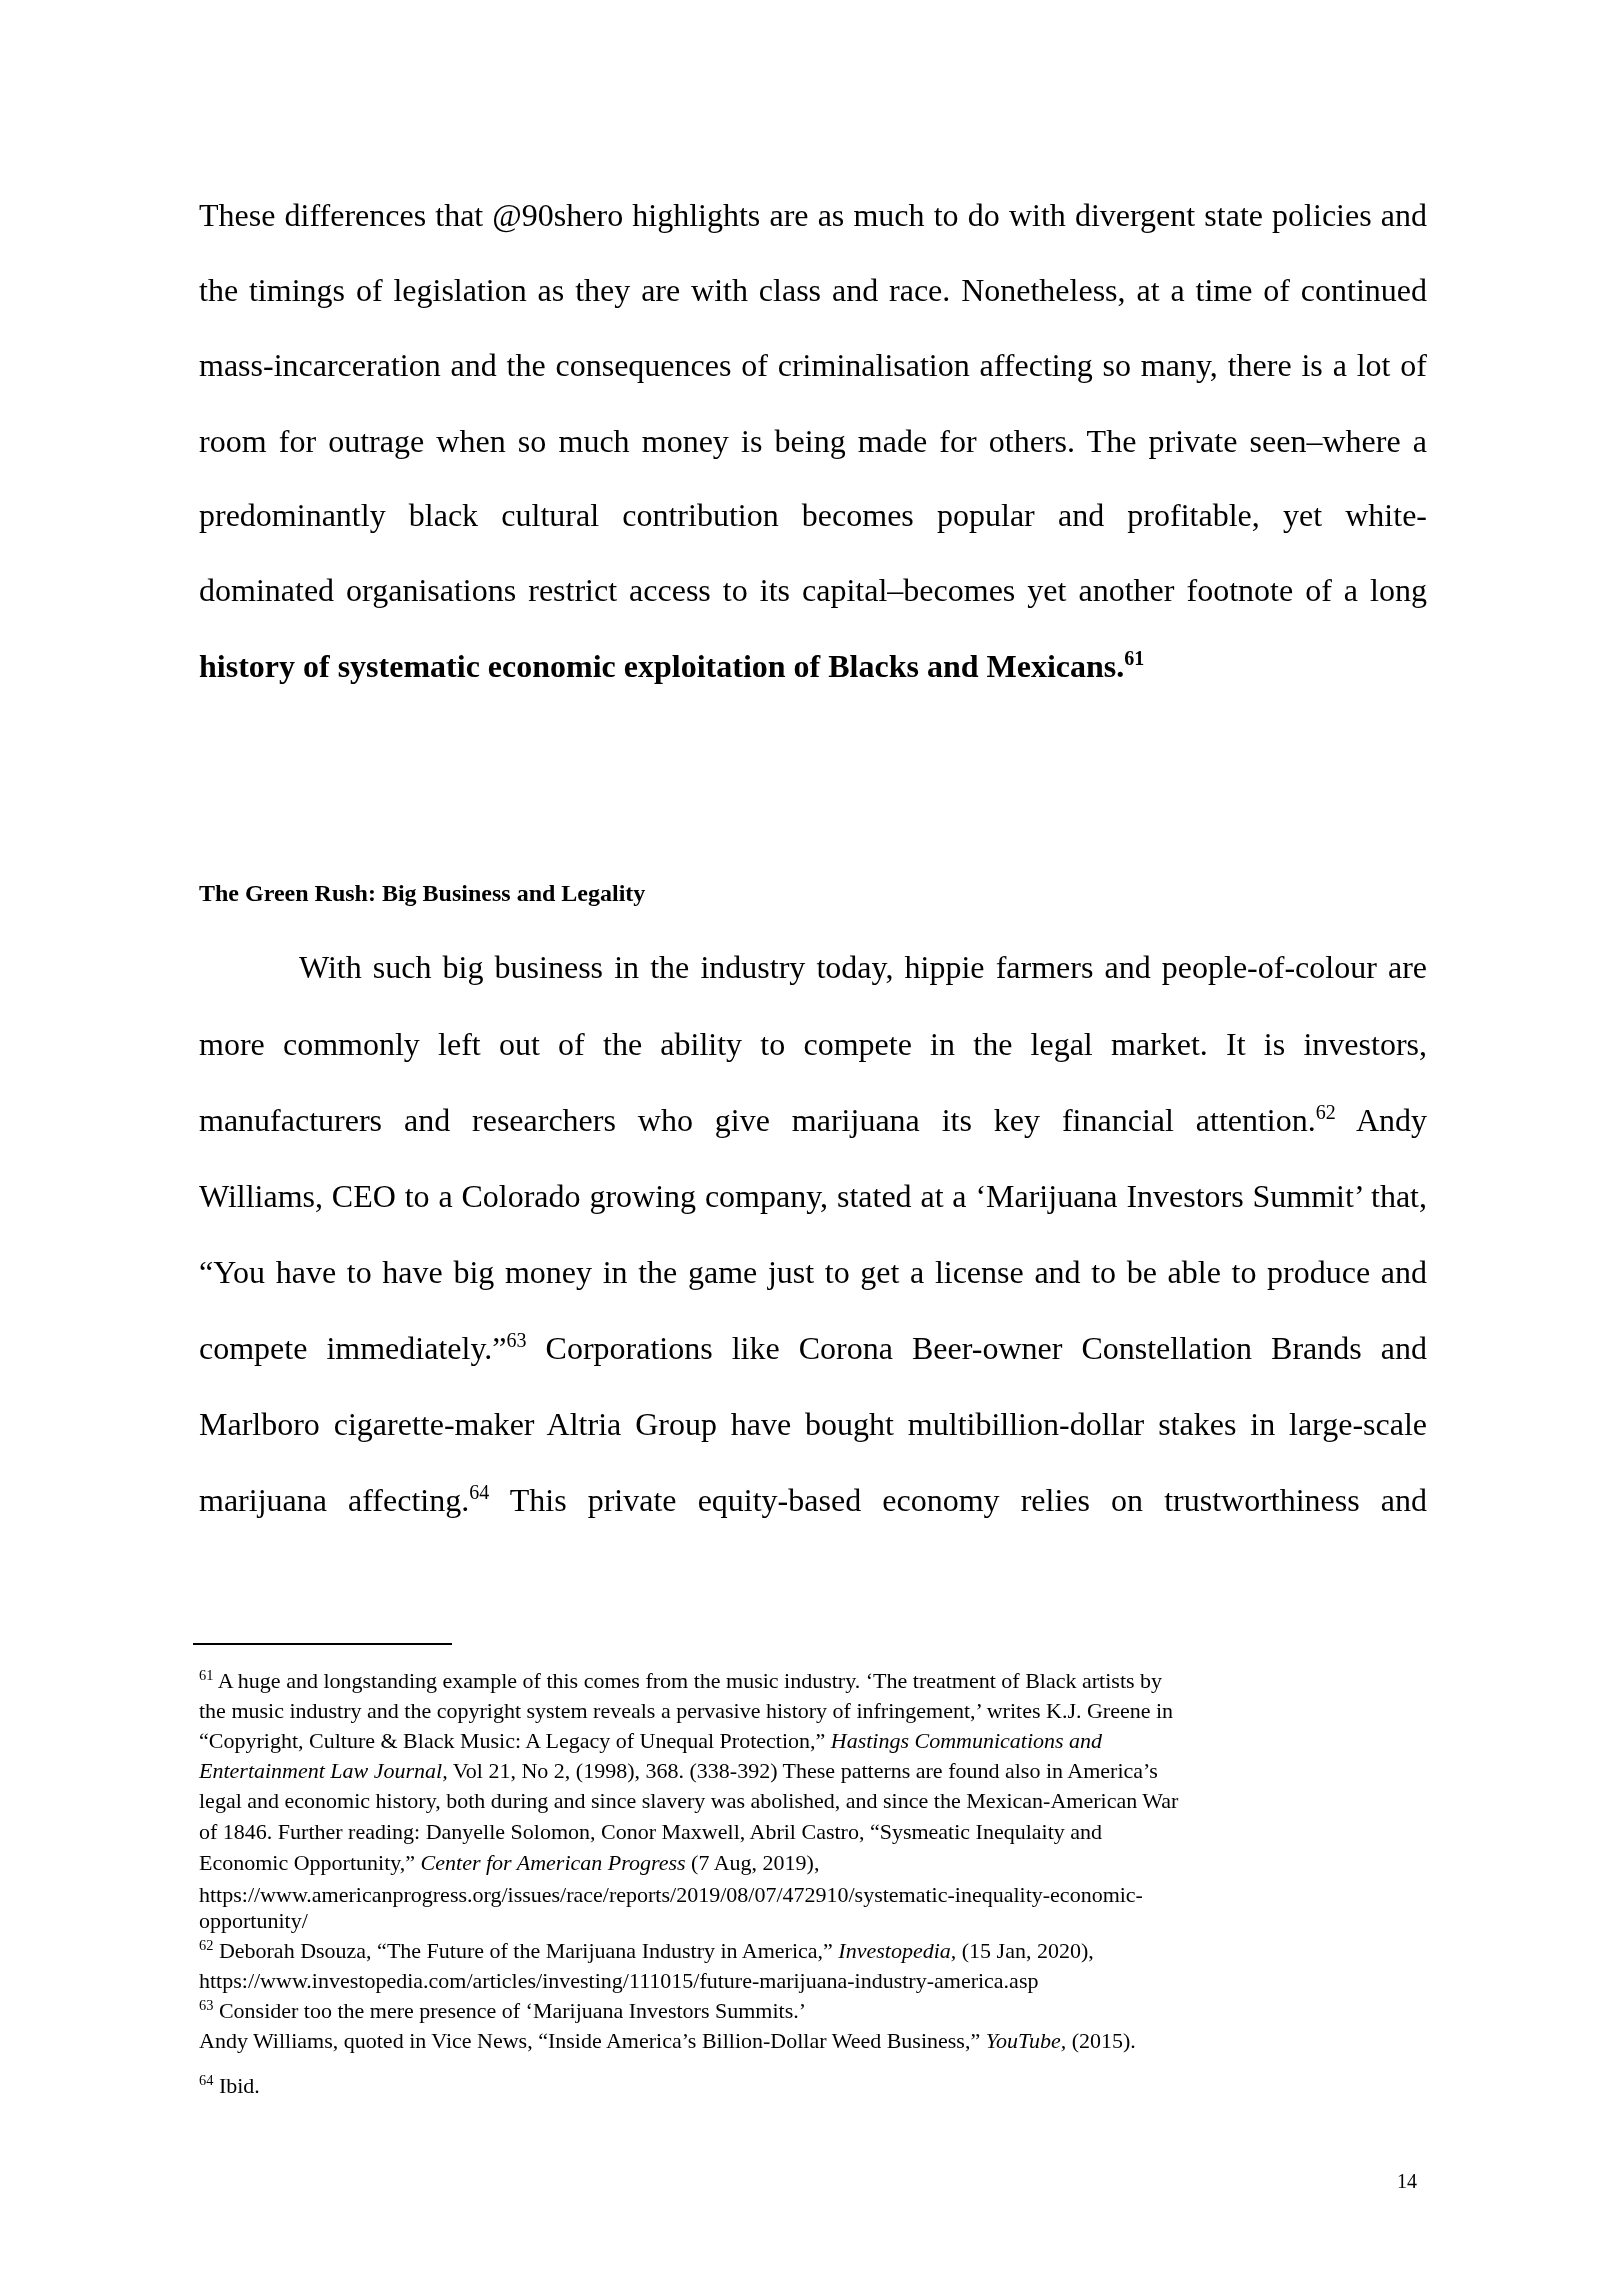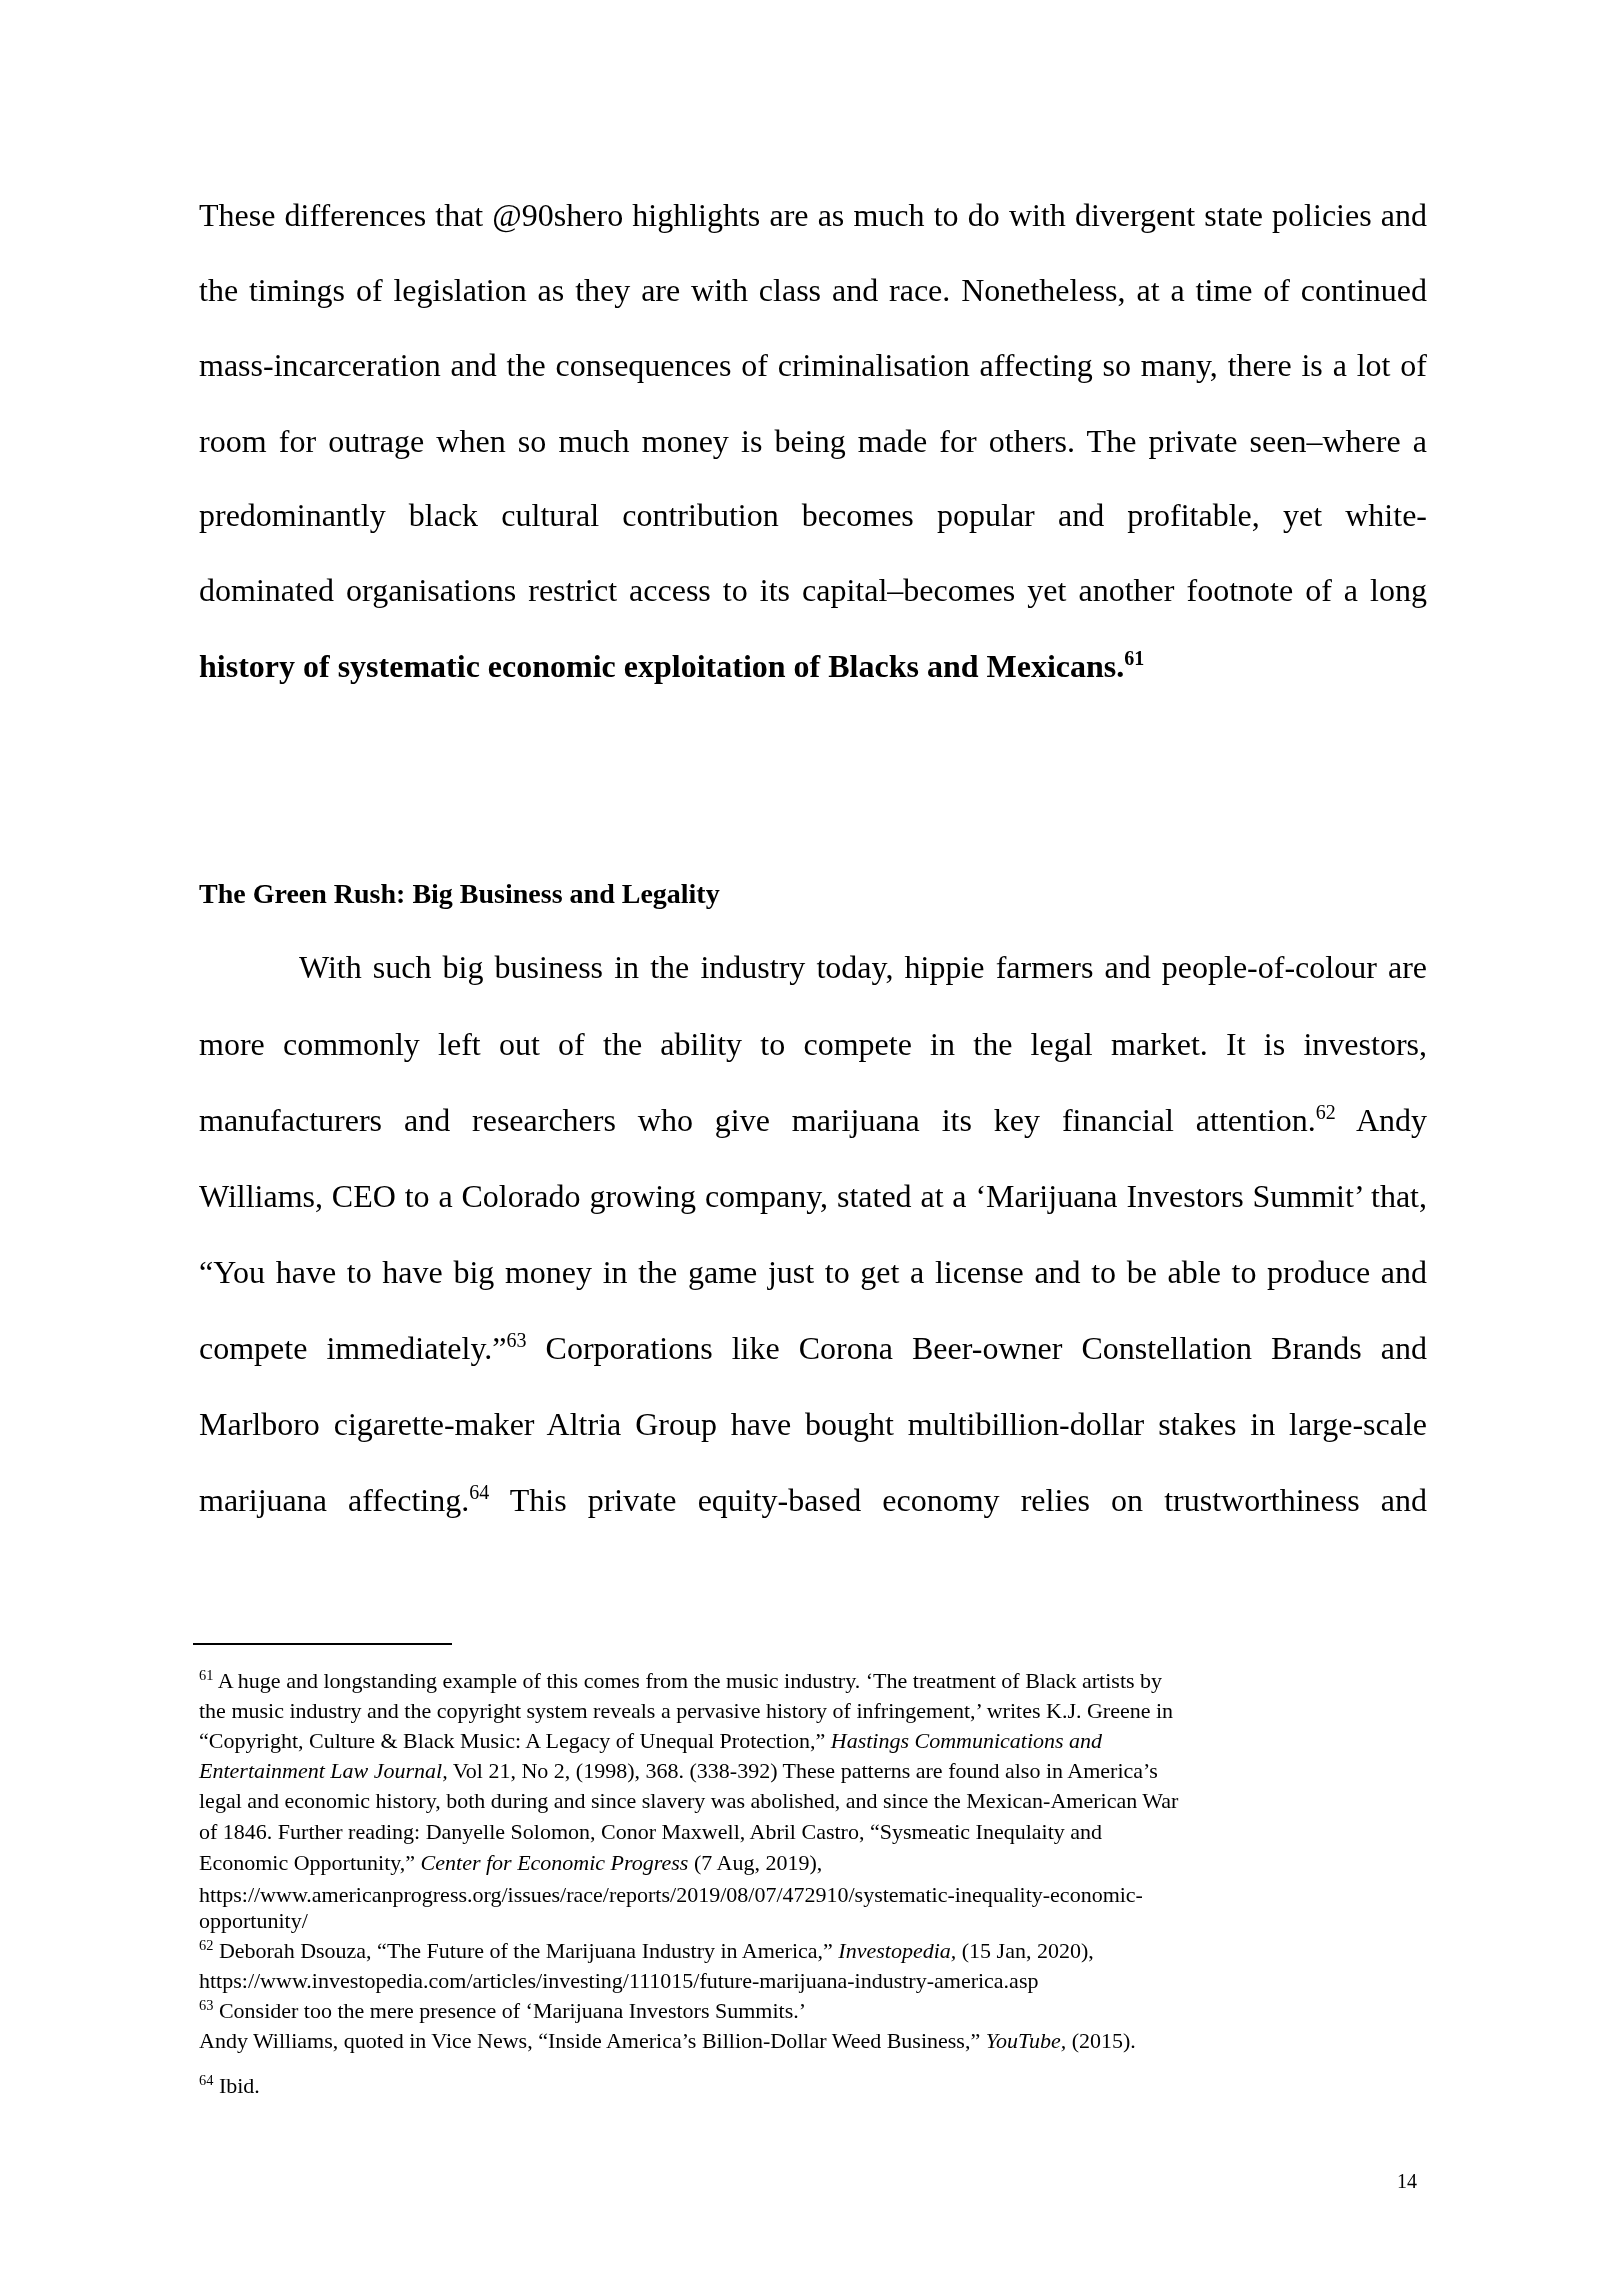--- a/index.html
+++ b/index.html
@@ -12,21 +12,21 @@
   .col { position: absolute; left: 199px; width: 1228px; }
   .body-line {
     position: absolute; left: 0; width: 1228px;
     font-size: 32px; line-height: 37px; white-space: nowrap;
     text-align: justify; text-align-last: justify;
   }
   .body-line.last { text-align: left; text-align-last: left; font-weight: bold; }
   .body-line.indent { left: 100px; width: 1128px; }
   sup.fn { font-size: 20px; line-height: 0; vertical-align: 12px; }
   .heading {
-    position: absolute; left: 0; font-weight: bold; font-size: 28px;
+    position: absolute; left: 0; font-weight: bold; font-size: 24px;
     line-height: 37px; white-space: nowrap;
   }
   .rule {
     position: absolute; left: 193px; top: 1643px; width: 259px; height: 1.7px; background: #000;
   }
   .fn-line {
     position: absolute; left: 199px; font-size: 22px; line-height: 27px; white-space: nowrap;
   }
   .fn-line sup { font-size: 14.4px; line-height: 0; vertical-align: 7.6px; }
   .fn-line i { font-style: italic; }
@@ -66,21 +66,21 @@
 
   <div class="rule"></div>
 
   <div>
     <div class="fn-line" style="top:1667px"><sup>61</sup> <span>A huge and longstanding example of this comes from the music industry. ‘The treatment of Black artists by</span></div>
     <div class="fn-line" style="top:1697px"><span>the music industry and the copyright system reveals a pervasive history of infringement,’ writes K.J. Greene in</span></div>
     <div class="fn-line" style="top:1727px"><span>“Copyright, Culture &amp; Black Music: A Legacy of Unequal Protection,” </span><i>Hastings Communications and</i></div>
     <div class="fn-line" style="top:1757px"><i>Entertainment Law Journal,</i><span> Vol 21, No 2, (1998), 368. (338-392) These patterns are found also in America’s</span></div>
     <div class="fn-line" style="top:1787px"><span>legal and economic history, both during and since slavery was abolished, and since the Mexican-American War</span></div>
     <div class="fn-line" style="top:1818px"><span>of 1846. Further reading: Danyelle Solomon, Conor Maxwell, Abril Castro, “Sysmeatic Inequlaity and</span></div>
-    <div class="fn-line" style="top:1849px"><span>Economic Opportunity,” </span><i>Center for Economic Progress</i><span> (7 Aug, 2019),</span></div>
+    <div class="fn-line" style="top:1849px"><span>Economic Opportunity,” </span><i>Center for American Progress</i><span> (7 Aug, 2019),</span></div>
     <div class="fn-line" style="top:1881px"><span>https://www.americanprogress.org/issues/race/reports/2019/08/07/472910/systematic-inequality-economic-</span></div>
     <div class="fn-line" style="top:1907px"><span>opportunity/</span></div>
   </div>
 
   <div>
     <div class="fn-line" style="top:1937px"><sup>62</sup> <span>Deborah Dsouza, “The Future of the Marijuana Industry in America,” </span><i>Investopedia,</i><span> (15 Jan, 2020),</span></div>
     <div class="fn-line" style="top:1967px"><span>https://www.investopedia.com/articles/investing/111015/future-marijuana-industry-america.asp</span></div>
   </div>
 
   <div>

